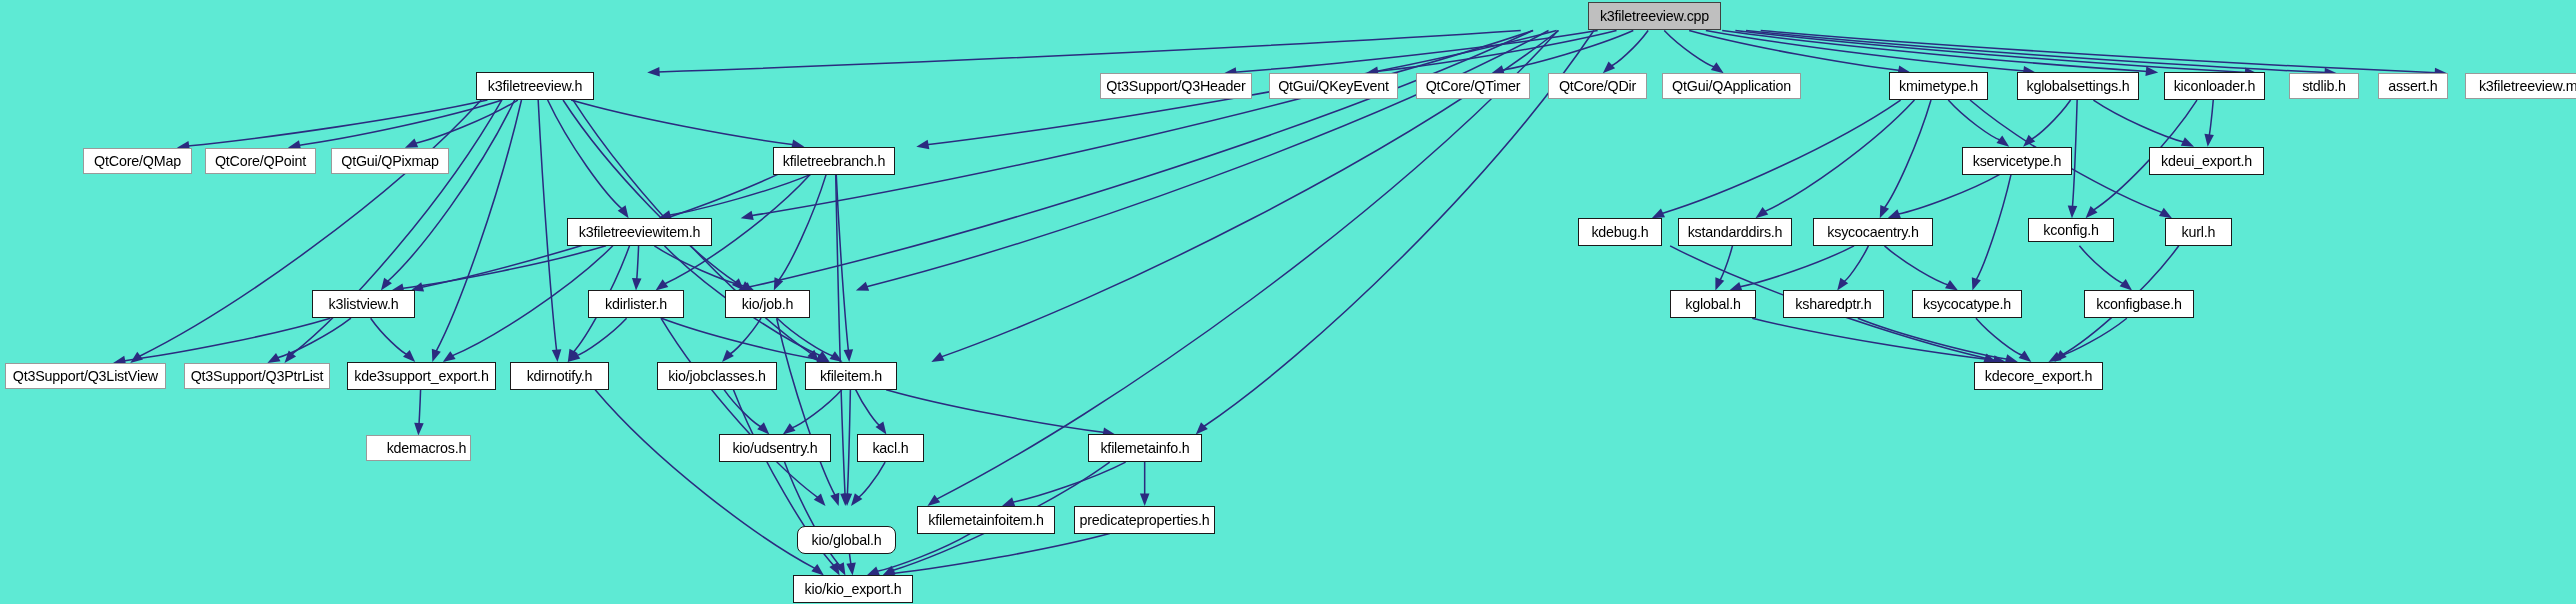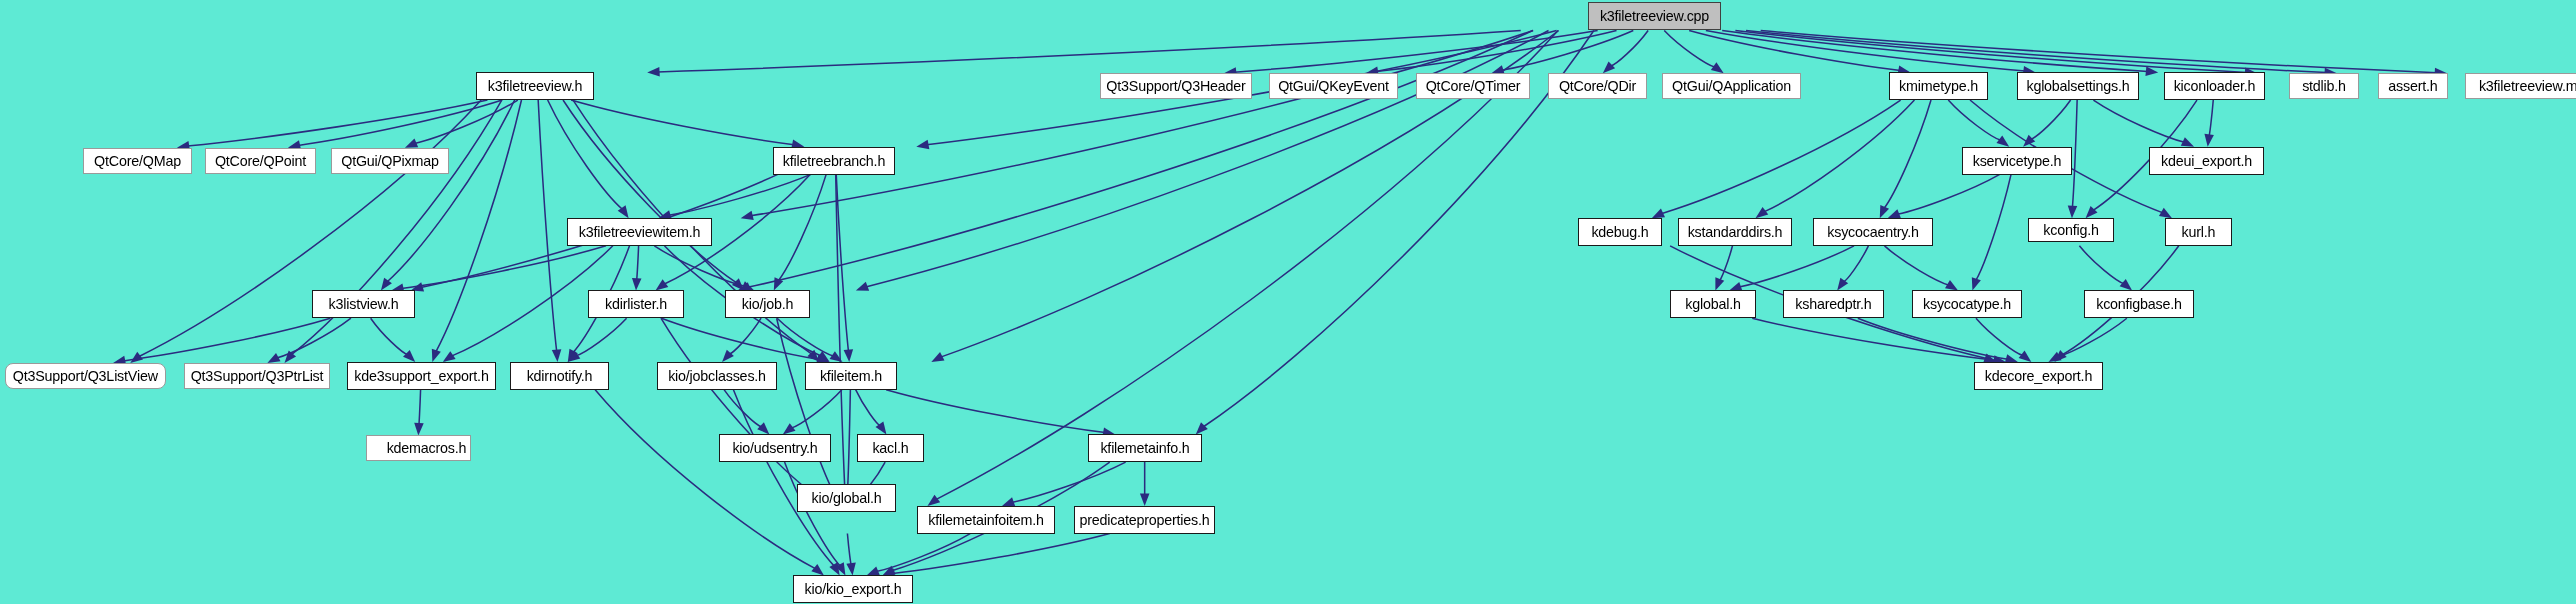--- a/index.html
+++ b/index.html
@@ -337,21 +337,21 @@
       </div>
       <div class="node-box kind-bold" style="left: 1783px; top: 290px; width: 101px; height: 28px;">
         <span class="node-label">ksharedptr.h</span>
       </div>
       <div class="node-box kind-bold" style="left: 1912px; top: 290px; width: 110px; height: 28px;">
         <span class="node-label">ksycocatype.h</span>
       </div>
       <div class="node-box kind-bold" style="left: 2084px; top: 290px; width: 110px; height: 28px;">
         <span class="node-label">kconfigbase.h</span>
       </div>
-      <div class="node-box kind-normal" style="left: 4.8px; top: 363px; width: 161px; height: 26px; border-radius: 8px;">
+      <div class="node-box kind-normal" style="left: 4.8px; top: 363px; width: 161px; height: 26px;">
         <span class="node-label">Qt3Support/Q3ListView</span>
       </div>
       <div class="node-box kind-normal" style="left: 184px; top: 363px; width: 146px; height: 26px;">
         <span class="node-label">Qt3Support/Q3PtrList</span>
       </div>
       <div class="node-box kind-bold" style="left: 347px; top: 362px; width: 149px; height: 28px;">
         <span class="node-label">kde3support_export.h</span>
       </div>
       <div class="node-box kind-bold" style="left: 510px; top: 362px; width: 99px; height: 28px;">
         <span class="node-label">kdirnotify.h</span>
@@ -370,21 +370,21 @@
       </div>
       <div class="node-box kind-bold" style="left: 719px; top: 434px; width: 112px; height: 28px;">
         <span class="node-label">kio/udsentry.h</span>
       </div>
       <div class="node-box kind-bold" style="left: 857px; top: 434px; width: 67px; height: 28px;">
         <span class="node-label">kacl.h</span>
       </div>
       <div class="node-box kind-bold" style="left: 1088px; top: 434px; width: 114px; height: 28px;">
         <span class="node-label">kfilemetainfo.h</span>
       </div>
-      <div class="node-box kind-bold" style="left: 797px; top: 484px; width: 99px; height: 28px;">
+      <div class="node-box kind-bold" style="left: 797px; top: 526px; width: 99px; height: 28px; border-radius: 8px;">
         <span class="node-label">kio/global.h</span>
       </div>
       <div class="node-box kind-bold" style="left: 917px; top: 506px; width: 138px; height: 28px;">
         <span class="node-label">kfilemetainfoitem.h</span>
       </div>
       <div class="node-box kind-bold" style="left: 1074px; top: 506px; width: 141px; height: 28px;">
         <span class="node-label">predicateproperties.h</span>
       </div>
       <div class="node-box kind-bold" style="left: 793px; top: 575px; width: 120px; height: 28px;">
         <span class="node-label">kio/kio_export.h</span>

